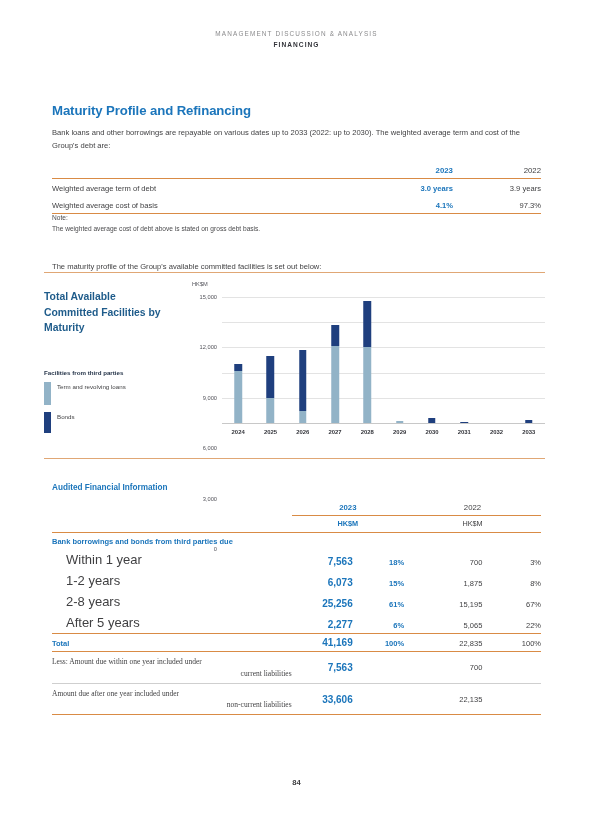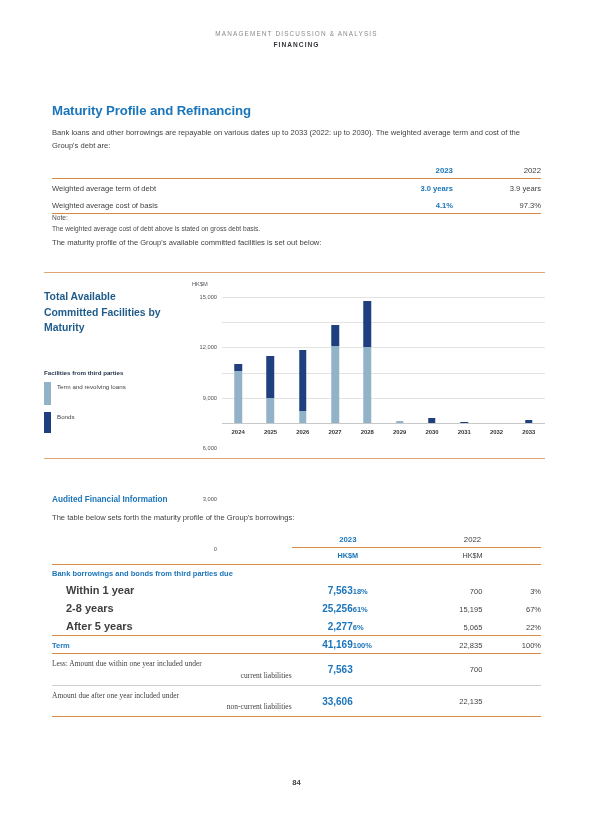--- a/index.html
+++ b/index.html
@@ -25,21 +25,21 @@
 
   
   .content { position:absolute; left:52px; right:52px; }
 
   h1.section-title {
     font-size:13.2px; color:#1b75bb; font-weight:bold;
     margin:0 0 8px 0; letter-spacing:-0.1px;
   }
   h2.sub-title {
     font-size:8.2px; color:#1b75bb; font-weight:bold;
-    margin:12px 0 7px 0;
+    margin:0 0 7px 0;
   }
   p.body {
     font-size:7.6px; line-height:13.2px; margin:0; color:#3f3f41;
   }
   p.note-label { font-size:6.6px; line-height:10.5px; margin:0; color:#4a4a4c; }
   p.note-text  { font-size:6.6px; line-height:10.5px; margin:0; color:#4a4a4c; }
 
   
   table.tbl { width:100%; border-collapse:collapse; }
   table.tbl td, table.tbl th { padding:0; vertical-align:bottom; }
@@ -108,23 +108,23 @@
   .mtbl .yr.y23 { color:#1b75bb; }
   .mtbl .yr.y22 { color:#3f3f41; font-weight:normal; }
   .mtbl .cur { font-size:7.3px; text-align:center; padding:3px 0 3.5px 0; }
   .mtbl .cur.c23 { color:#1b75bb; font-weight:bold; }
   .mtbl .cur.c22 { color:#3f3f41; }
   .mtbl .uline23 td { border-bottom:1px solid #d98b45; height:0; font-size:0; line-height:0; }
   .mtbl .rule-full td { border-top:1px solid #d98b45; height:0; font-size:0; line-height:0; }
   .mtbl .rule-thin td { border-top:1px solid #cfcfcf; height:0; font-size:0; line-height:0; }
 
   .mtbl .grp { font-size:7.5px; font-weight:bold; color:#1b75bb; padding:4px 0 3px 0; }
-  .mtbl .item { font-size:11px; padding:3.2px 0 3px 14px; color:#3f3f41;font-weight:bold; }
+  .mtbl .item { font-size:13px; padding:3.2px 0 3px 14px; color:#3f3f41; }
   .mtbl .num23 { font-size:10px; font-weight:bold; color:#1b75bb; text-align:right; padding:3.2px 0 3px 0; }
-  .mtbl .pct23 { font-size:7.5px; font-weight:bold; color:#1b75bb; text-align:left; padding:3.2px 0 3px 0; }
+  .mtbl .pct23 { font-size:7.5px; font-weight:bold; color:#1b75bb; text-align:right; padding:3.2px 0 3px 0; }
   .mtbl .num22 { font-size:7.5px; color:#3f3f41; text-align:right; padding:3.2px 0 3px 0; }
   .mtbl .pct22 { font-size:7.5px; color:#3f3f41; text-align:right; padding:3.2px 0 3px 0; }
   .mtbl .tot-lbl { font-size:7.5px; font-weight:bold; color:#1b75bb; padding:4px 0 3.5px 0; }
 
   .mtbl .two-line { font-size:7.5px; line-height:11.4px; padding:4px 0 3.5px 0; color:#3f3f41;font-family:Liberation Serif, serif; }
   .mtbl .two-line .ind { padding-left:14px; display:block;text-align:right; }
   .mtbl .v-mid { text-align:right; vertical-align:middle; }
 
   
   .folio {
@@ -178,21 +178,21 @@
             <td></td>
             <td></td>
           </tr>
       </tbody>
     </table>
   </div>
 
   <div class="content" style="top:213px;">
     <p class="note-label">Note:</p>
     <p class="note-text">The weighted average cost of debt above is stated on gross debt basis.</p>
-    <p class="body" style="margin-top:2px;">The maturity profile of the Group's available committed facilities is set out below:</p>
+    <p class="body" style="margin-top:26px;">The maturity profile of the Group's available committed facilities is set out below:</p>
   </div>
 
   <div class="chart-block">
     <div class="chart-rule-top"></div>
     <div class="chart-inner">
 
       <div class="chart-heading">Total Available Committed Facilities by Maturity</div>
 
       <div class="legend">
         <div class="legend-title">Facilities from third parties</div>
@@ -298,21 +298,20 @@
             <div class="xlab">2033</div>
           </div>
       </div>
 
     </div>
     <div class="chart-rule-bot"></div>
   </div>
 
   <div class="audited">
     <h2 class="sub-title">Audited Financial Information</h2>
-    <p class="body">The table below sets forth the maturity profile of the Group's borrowings:</p>
 
     <table class="mtbl">
       <colgroup>
         <col style="width:49%">
           <col style="width:12.5%">
           <col style="width:10.5%">
         <col style="width:16%">
           <col style="width:12%">
       </colgroup>
       <tbody>
@@ -340,39 +339,46 @@
         </tr>
 
         <tr>
           <td class="item">Within 1 year</td>
           <td class="num23">7,563</td>
           <td class="pct23">18%</td>
           <td class="num22">700</td>
           <td class="pct22">3%</td>
         </tr>
         <tr>
+          <td class="item">1-2 years</td>
+          <td class="num23">6,073</td>
+          <td class="pct23">15%</td>
+          <td class="num22">1,875</td>
+          <td class="pct22">8%</td>
+        </tr>
+        <tr>
           <td class="item">2-8 years</td>
           <td class="num23">25,256</td>
           <td class="pct23">61%</td>
           <td class="num22">15,195</td>
           <td class="pct22">67%</td>
         </tr>
         <tr>
           <td class="item">After 5 years</td>
           <td class="num23">2,277</td>
           <td class="pct23">6%</td>
           <td class="num22">5,065</td>
           <td class="pct22">22%</td>
         </tr>
 
         <tr class="rule-full">
             <td colspan="5"></td>
           </tr>
         <tr>
-          <td class="tot-lbl">Term</td>
+          <td class="tot-lbl">Total</td>
           <td class="num23">41,169</td>
           <td class="pct23">100%</td>
           <td class="num22">22,835</td>
           <td class="pct22">100%</td>
         </tr>
         <tr class="rule-full">
             <td colspan="5"></td>
           </tr>
 
         <tr>

